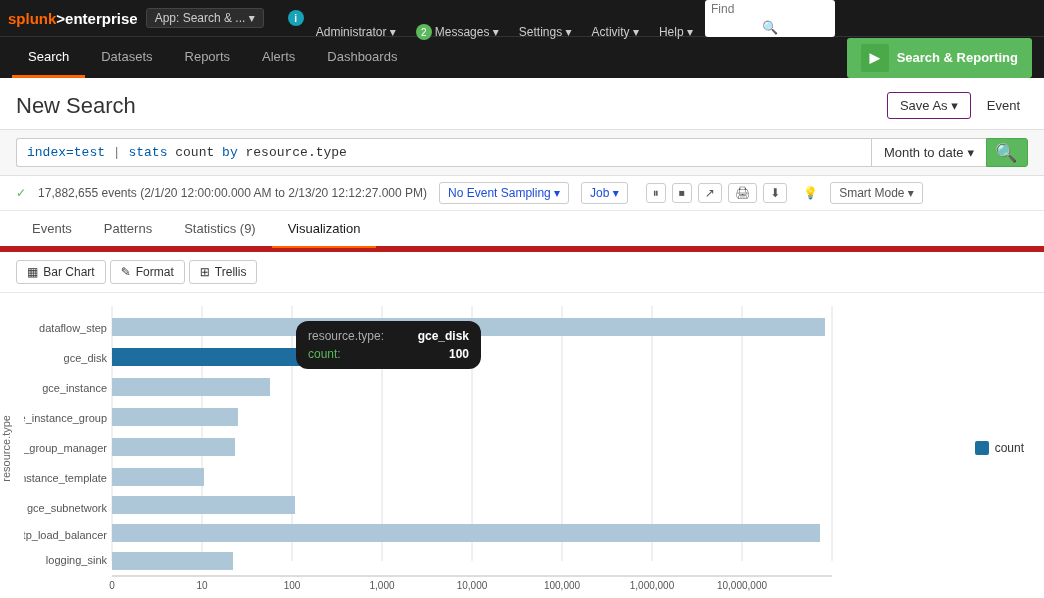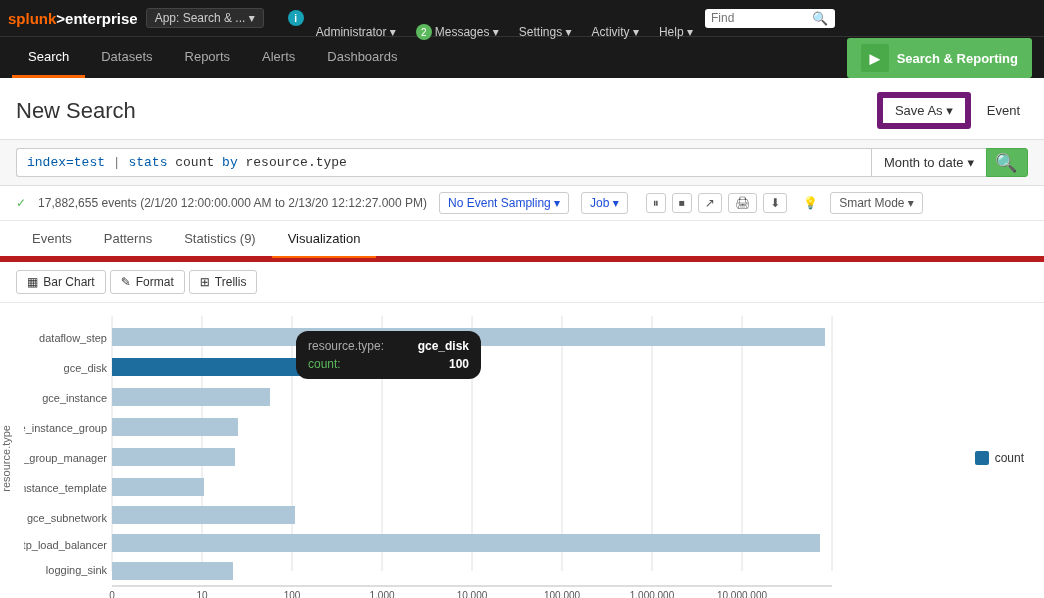--- a/index.html
+++ b/index.html
@@ -69,34 +69,35 @@
       font-weight: bold;
     }
     .find-box {
       display: flex;
       align-items: center;
       background: #fff;
       border-radius: 3px;
       padding: 2px 6px;
       gap: 4px;
       width: 130px;
+      flex-direction: column;
     }
     .find-box input {
       border: none;
       outline: none;
       font-size: 12px;
       width: 100%;
       background: transparent;
     }
 
     
     .second-nav {
       background: #1a1a1a;
       display: flex;
-      align-items: flex-end;
+      align-items: center;
       height: 42px;
       padding: 0 12px;
       border-top: 1px solid #333;
     }
     .second-nav-tabs {
       display: flex;
       gap: 0;
       height: 100%;
     }
     .second-nav-tab {
@@ -157,21 +158,21 @@
       font-weight: 300;
       color: #333;
     }
     .header-actions {
       display: flex;
       align-items: center;
       gap: 8px;
     }
     .save-as-btn {
       background: #fff;
-      border: 6px solid #701a75;
+      border: 1px solid #701a75;
       border-radius: 3px;
       padding: 5px 12px;
       font-size: 13px;
       cursor: pointer;
       display: flex;
       align-items: center;
       gap: 4px;
       color: #333;
     }
     .close-btn {

